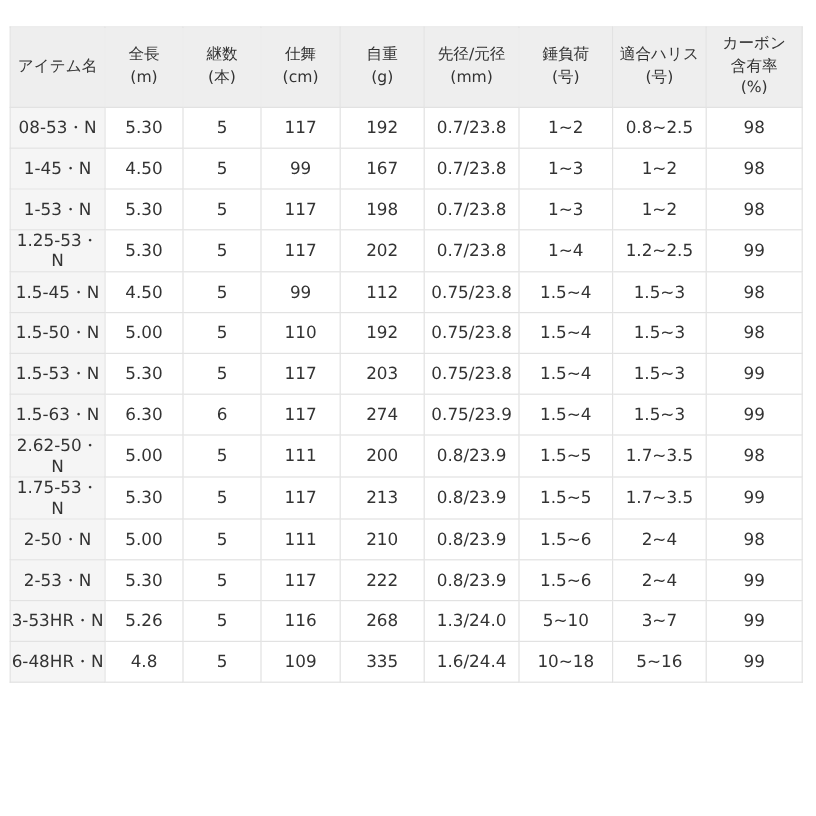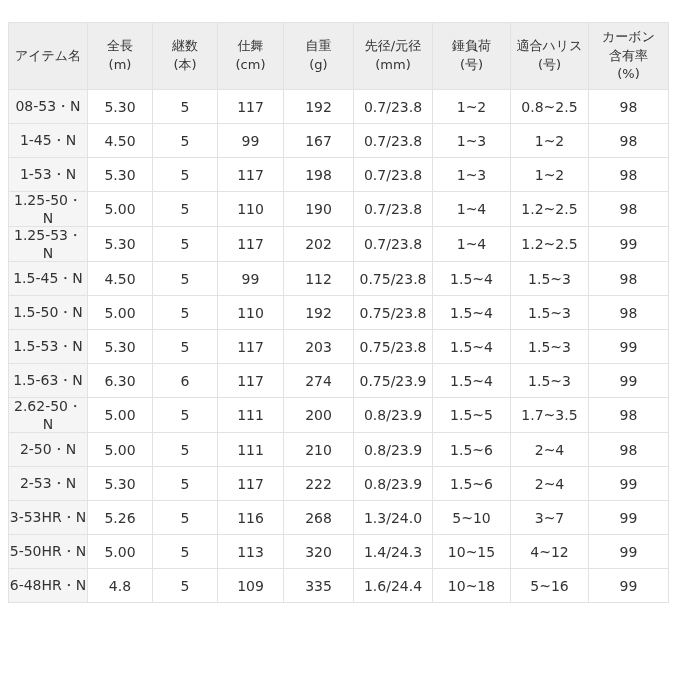--- a/index.html
+++ b/index.html
@@ -101,31 +101,20 @@
         <td>5.30</td>
         <td>5</td>
         <td>117</td>
         <td>198</td>
         <td>0.7/23.8</td>
         <td>1~3</td>
         <td>1~2</td>
         <td>98</td>
       </tr>
       <tr>
-        <td class="item-cell">1.25-50・N</td>
-        <td>5.00</td>
-        <td>5</td>
-        <td>110</td>
-        <td>190</td>
-        <td>0.7/23.8</td>
-        <td>1~4</td>
-        <td>1.2~2.5</td>
-        <td>98</td>
-      </tr>
-      <tr>
         <td class="item-cell">1.25-53・N</td>
         <td>5.30</td>
         <td>5</td>
         <td>117</td>
         <td>202</td>
         <td>0.7/23.8</td>
         <td>1~4</td>
         <td>1.2~2.5</td>
         <td>99</td>
       </tr>
@@ -176,20 +165,31 @@
       <tr>
         <td class="item-cell">2.62-50・N</td>
         <td>5.00</td>
         <td>5</td>
         <td>111</td>
         <td>200</td>
         <td>0.8/23.9</td>
         <td>1.5~5</td>
         <td>1.7~3.5</td>
         <td>98</td>
+      </tr>
+      <tr>
+        <td class="item-cell">1.75-53・N</td>
+        <td>5.30</td>
+        <td>5</td>
+        <td>117</td>
+        <td>213</td>
+        <td>0.8/23.9</td>
+        <td>1.5~5</td>
+        <td>1.7~3.5</td>
+        <td>99</td>
       </tr>
       <tr>
         <td class="item-cell">2-50・N</td>
         <td>5.00</td>
         <td>5</td>
         <td>111</td>
         <td>210</td>
         <td>0.8/23.9</td>
         <td>1.5~6</td>
         <td>2~4</td>
@@ -211,31 +211,20 @@
         <td>5.26</td>
         <td>5</td>
         <td>116</td>
         <td>268</td>
         <td>1.3/24.0</td>
         <td>5~10</td>
         <td>3~7</td>
         <td>99</td>
       </tr>
       <tr>
-        <td class="item-cell">5-50HR・N</td>
-        <td>5.00</td>
-        <td>5</td>
-        <td>113</td>
-        <td>320</td>
-        <td>1.4/24.3</td>
-        <td>10~15</td>
-        <td>4~12</td>
-        <td>99</td>
-      </tr>
-      <tr>
         <td class="item-cell">6-48HR・N</td>
         <td>4.8</td>
         <td>5</td>
         <td>109</td>
         <td>335</td>
         <td>1.6/24.4</td>
         <td>10~18</td>
         <td>5~16</td>
         <td>99</td>
       </tr>

